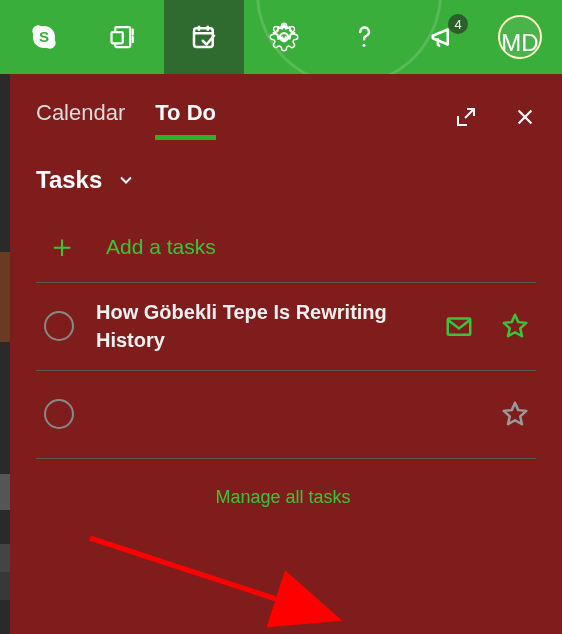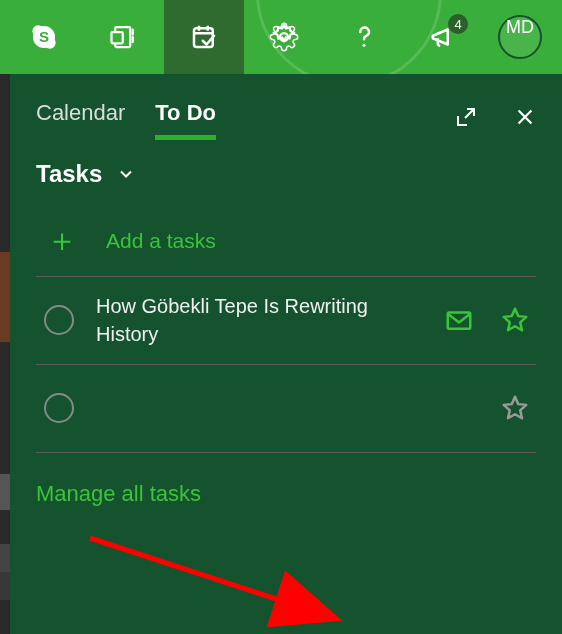--- a/index.html
+++ b/index.html
@@ -46,25 +46,25 @@
     top: 14px; right: 16px;
     background: #2d5f2d;
     color: #e4ffe4;
     font-size: 13px;
     width: 20px; height: 20px;
     border-radius: 50%;
     display: flex; align-items: center; justify-content: center;
   }
   .avatar {
     width: 44px; height: 44px;
-    border: 2px solid #14532d;
+    border: 2px solid #fef9c3;
     border-radius: 50%;
-    display: flex; align-items: flex-start; justify-content: center;
+    display: flex; align-items: flex-end; justify-content: center;
     color: #fff;
-    font-size: 18px;
+    font-size: 24px;
     font-weight: 400;
     background: rgba(255,255,255,0.08);
   }
 
   
   .left-sliver {
     position: absolute;
     left: 0; top: 74px;
     width: 10px; height: 560px;
     background: #2a2a2a;
@@ -73,21 +73,21 @@
   .sliver-a { top: 178px; height: 90px; background: #6b3a23; }
   .sliver-b { top: 400px; height: 36px; background: #555; }
   .sliver-c { top: 470px; height: 28px; background: #444; }
   .sliver-d { top: 498px; height: 28px; background: #383838; }
 
   
   .panel {
     position: absolute;
     left: 10px; top: 74px;
     right: 0; bottom: 0;
-    background: #14532d;
+    background: #7f1d1d;
     color: #fff;
     padding: 0 26px 0 26px;
   }
 
   .panel-tabs {
     display: flex;
     align-items: center;
     height: 86px;
     gap: 30px;
   }
@@ -112,20 +112,21 @@
     align-items: center;
     color: #fff;
   }
 
   .tasks-header {
     display: flex;
     align-items: center;
     gap: 14px;
     font-size: 24px;
     font-weight: 600;
+    margin-top: 6px;
     margin-bottom: 30px;
   }
   .chevron-down svg { stroke: #fff; }
 
   
   .add-row {
     display: flex;
     align-items: center;
     gap: 28px;
     color: #3ac43a;
@@ -149,35 +150,36 @@
     border-radius: 50%;
     flex: 0 0 auto;
     margin: 0 22px 0 8px;
   }
   .task-title {
     font-size: 20px;
     color: #f0f0f0;
     flex: 1;
     line-height: 1.4;
     padding-right: 10px;
+    font-weight: bold;
   }
   .row-icons {
     display: flex;
     align-items: center;
     gap: 26px;
     margin-right: 6px;
   }
   .row-icons svg { display: block; }
 
   
   .manage-link {
     display: flex;
-    justify-content: flex-start;
+    justify-content: center;
     color: #3ac43a;
-    font-size: 22px;
+    font-size: 18px;
     padding-top: 28px;
     padding-right: 6px;
   }
 
   
   .annot-arrow {
     position: absolute;
     left: 70px; top: 456px;
     pointer-events: none;
   }

